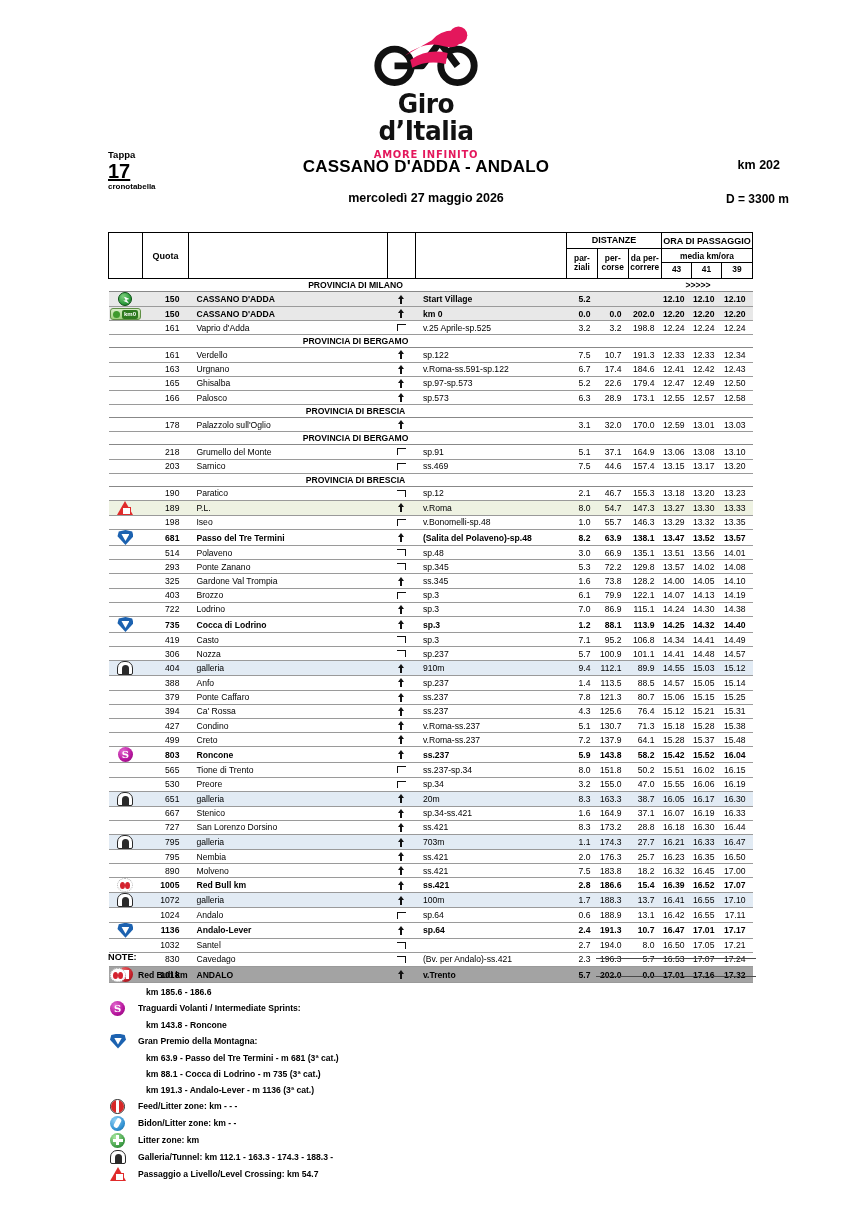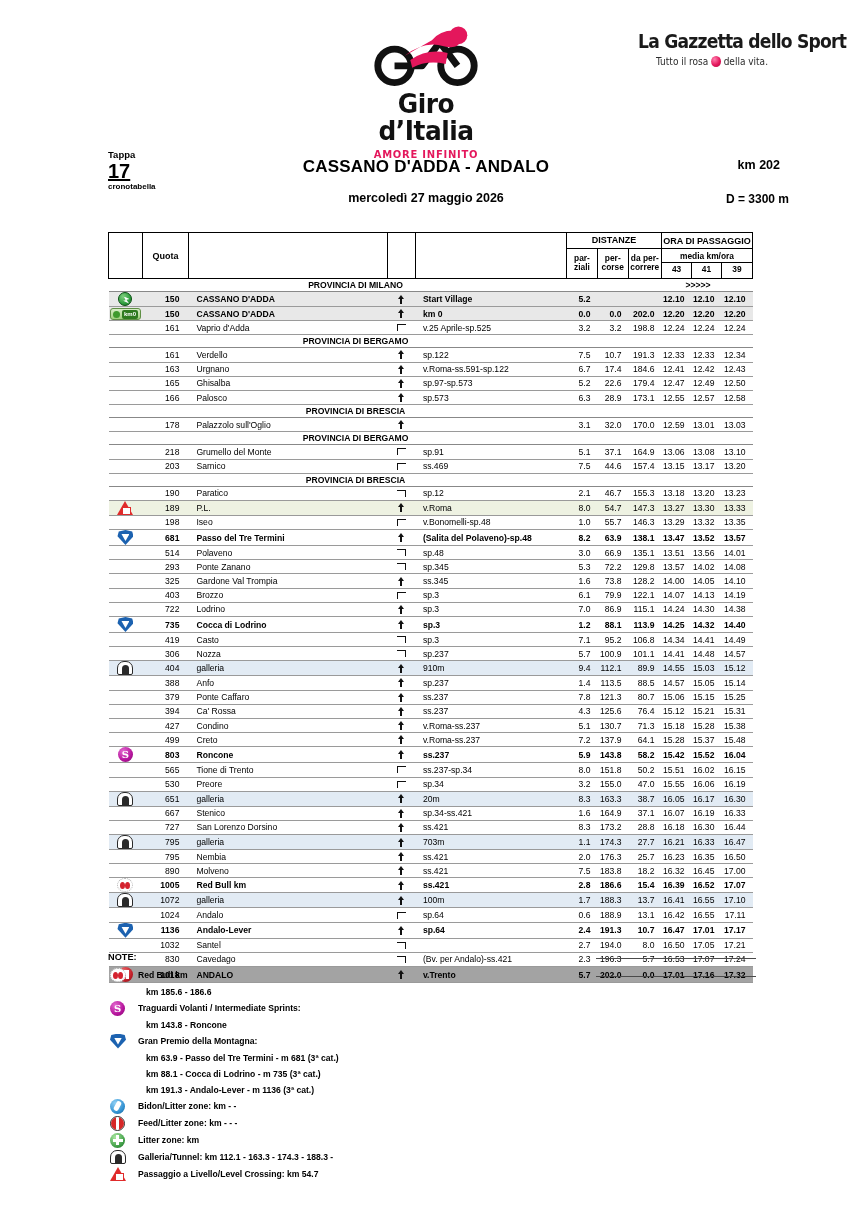--- a/index.html
+++ b/index.html
@@ -450,28 +450,20 @@
       <circle cx="92" cy="40" r="17" fill="none" stroke="#111" stroke-width="7"></circle>
       <path d="M28 40 L56 40 L74 16 L92 40" fill="none" stroke="#111" stroke-width="7" stroke-linejoin="round"></path>
       <path d="M38 30 Q58 14 78 20 Q92 24 96 14 Q100 4 88 4 Q74 4 66 14" fill="#e4175c"></path>
       <path d="M44 34 Q62 22 82 27 L80 38 Q60 34 46 42 Z" fill="#e4175c"></path>
       <circle cx="93" cy="9" r="9" fill="#e4175c"></circle>
     </svg>
     <div class="giro-word">Giro d’Italia</div>
     <div class="giro-sub">AMORE INFINITO</div>
   </div>
 
-  <div class="gazz">
-    <div class="gazz-title">La Gazzetta dello Sport</div>
-    <div class="gazz-sub">
-      <span>Tutto il rosa</span>
-      <span class="rosa-dot"></span>
-      <span>della vita.</span>
-    </div>
-  </div>
 </div>
 
 <div class="titleblock">
   <div class="tappa">
     <div class="tappa-label">Tappa</div>
     <div class="tappa-num">17</div>
     <div class="tappa-sub">cronotabella</div>
   </div>
   <div class="stage-title">CASSANO D'ADDA - ANDALO</div>
   <div class="stage-date">mercoledì 27 maggio 2026</div>
@@ -1147,29 +1139,29 @@
      <span class="note-ico">
           <span class="badge ic-gpm"></span>
         </span>
      <span class="note-txt">Gran Premio della Montagna:</span>
    </div>
       <div class="note-sub">km 63.9 - Passo del Tre Termini - m 681  (3ª cat.)</div>
       <div class="note-sub">km 88.1 - Cocca di Lodrino - m 735  (3ª cat.)</div>
       <div class="note-sub">km 191.3 - Andalo-Lever - m 1136  (3ª cat.)</div>
       <div class="note-line">
      <span class="note-ico">
+          <span class="badge ic-feed"></span>
+        </span>
+     <span class="note-txt">Feed/Litter zone: km  -  - -</span>
+   </div>
+      <div class="note-line">
+     <span class="note-ico">
           <span class="badge ic-bidon"></span>
         </span>
      <span class="note-txt">Bidon/Litter zone: km  -  -</span>
-   </div>
-      <div class="note-line">
-     <span class="note-ico">
-          <span class="badge ic-feed"></span>
-        </span>
-     <span class="note-txt">Feed/Litter zone: km  -  - -</span>
    </div>
       <div class="note-line">
      <span class="note-ico">
           <span class="badge ic-litter"></span>
         </span>
      <span class="note-txt">Litter zone: km</span>
    </div>
       <div class="note-line">
      <span class="note-ico">
           <span class="badge ic-tunnel"></span>

